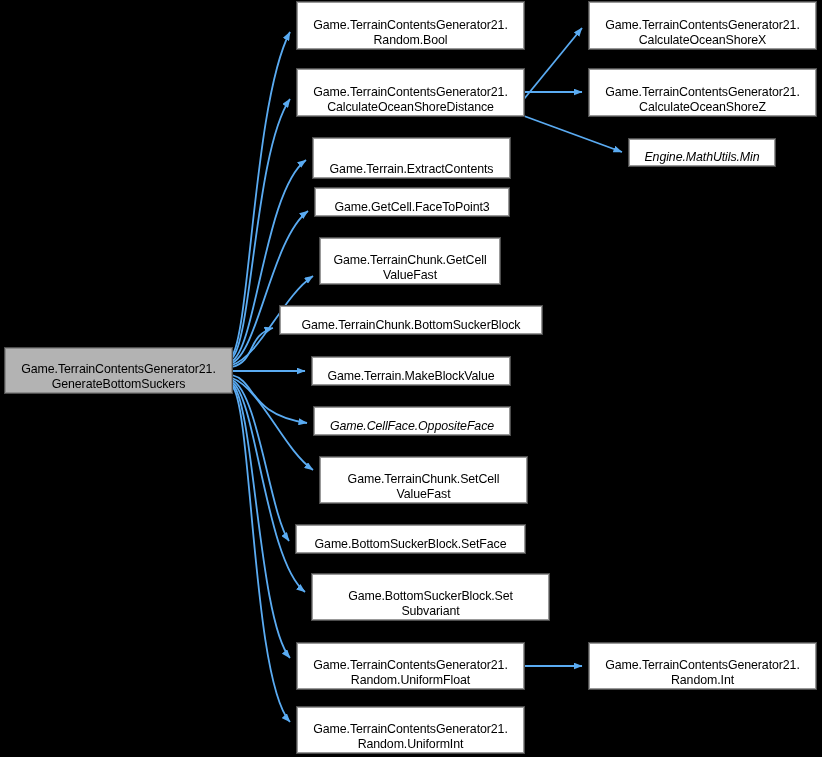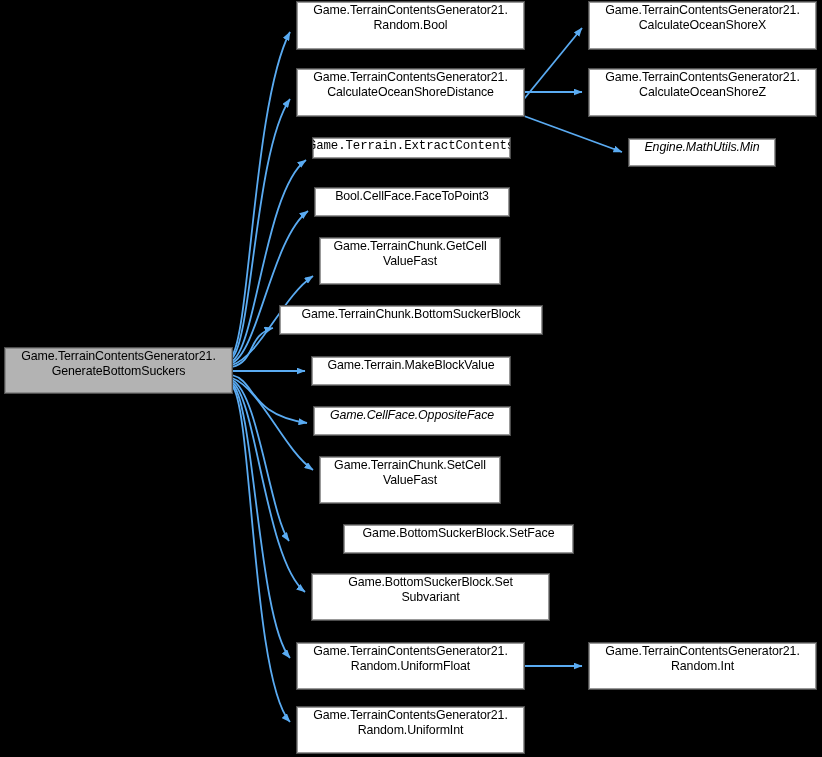--- a/index.html
+++ b/index.html
@@ -24,21 +24,21 @@
     pointer-events: none;
   }
   .graph-node {
     position: absolute;
     box-sizing: border-box;
     background: #ffffff;
     border: 1px solid #999999;
     outline: 1px solid #4d4d4d;
     outline-offset: 0px;
     display: flex;
-    align-items: flex-start;
+    align-items: flex-end;
     justify-content: center;
     text-align: center;
     color: #000000;
     font-size: 12.4px;
     line-height: 15px;
     letter-spacing: -0.1px;
     padding: 0 4px;
     z-index: 2;
   }
   .graph-node.root-node {
@@ -84,44 +84,44 @@
 GenerateBottomSuckers</span>
     </div>
     <div class="graph-node" style="left: 297px; top: 2px; width: 227px; height: 47px;">
       <span class="node-label">Game.TerrainContentsGenerator21.
 Random.Bool</span>
     </div>
     <div class="graph-node" style="left: 297px; top: 69px; width: 227px; height: 47px;">
       <span class="node-label">Game.TerrainContentsGenerator21.
 CalculateOceanShoreDistance</span>
     </div>
-    <div class="graph-node" style="left: 313px; top: 138px; width: 197px; height: 20px; font-family: Liberation Mono, monospace;">
+    <div class="graph-node" style="left: 313px; top: 138px; width: 197px; height: 40px;">
       <span class="node-label">Game.Terrain.ExtractContents</span>
     </div>
     <div class="graph-node" style="left: 315px; top: 188px; width: 194px; height: 28px;">
-      <span class="node-label">Bool.CellFace.FaceToPoint3</span>
+      <span class="node-label">Game.GetCell.FaceToPoint3</span>
     </div>
     <div class="graph-node" style="left: 320px; top: 238px; width: 180px; height: 46px;">
       <span class="node-label">Game.TerrainChunk.GetCell
 ValueFast</span>
     </div>
     <div class="graph-node" style="left: 280px; top: 306px; width: 262px; height: 28px;">
       <span class="node-label">Game.TerrainChunk.BottomSuckerBlock</span>
     </div>
     <div class="graph-node" style="left: 312px; top: 357px; width: 198px; height: 28px;">
       <span class="node-label">Game.Terrain.MakeBlockValue</span>
     </div>
     <div class="graph-node" style="left: 314px; top: 407px; width: 196px; height: 28px; font-style: italic;">
       <span class="node-label">Game.CellFace.OppositeFace</span>
     </div>
-    <div class="graph-node" style="left: 320px; top: 457px; width: 180px; height: 46px;">
+    <div class="graph-node" style="left: 320px; top: 457px; width: 207px; height: 46px;">
       <span class="node-label">Game.TerrainChunk.SetCell
 ValueFast</span>
     </div>
-    <div class="graph-node" style="left: 296px; top: 525px; width: 229px; height: 28px; margin-left: 48px;">
+    <div class="graph-node" style="left: 296px; top: 525px; width: 229px; height: 28px;">
       <span class="node-label">Game.BottomSuckerBlock.SetFace</span>
     </div>
     <div class="graph-node" style="left: 312px; top: 574px; width: 237px; height: 46px;">
       <span class="node-label">Game.BottomSuckerBlock.Set
 Subvariant</span>
     </div>
     <div class="graph-node" style="left: 297px; top: 643px; width: 227px; height: 46px;">
       <span class="node-label">Game.TerrainContentsGenerator21.
 Random.UniformFloat</span>
     </div>

